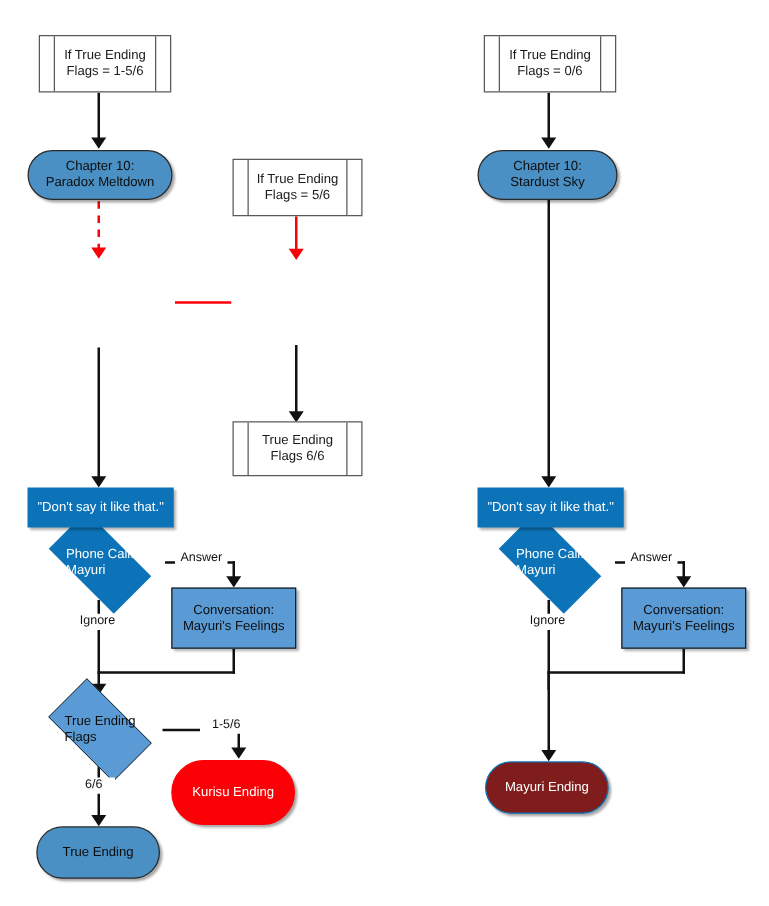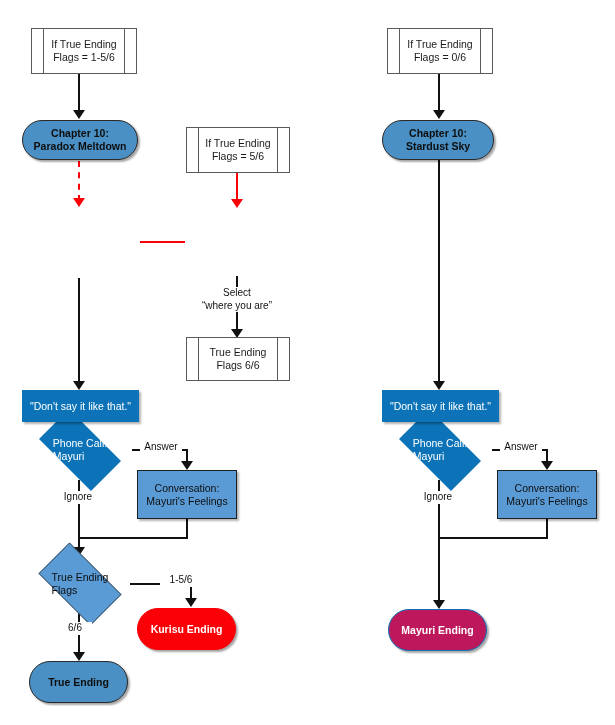--- a/index.html
+++ b/index.html
@@ -43,30 +43,30 @@
     width: 1.4px;
     background: #5a5a5a;
   }
   .proc::before { left: 11px; }
   .proc::after  { right: 11px; }
 
   
   .pill {
     border-radius: 999px;
     font-size: 10.5px;
-    font-weight: bold;
+    font-weight: normal;
     box-shadow: 2px 2px 2px rgba(0,0,0,0.35);
   }
   .pill-blue-mid {
     background: #4a90c4;
     border: 1.4px solid #2a2a2a;
     color: #0d0d0d;
   }
   .pill-blue-dark {
-    background: #be185d;
+    background: #7f1d1d;
     border: 1.4px solid #0c73b8;
     color: #ffffff;
   }
   .pill-red {
     background: #fb0007;
     border: 1.4px solid #fb0007;
     color: #ffffff;
   }
 
   
@@ -213,21 +213,21 @@
     <div class="dshape"></div>
     <div class="dlabel">True Ending
 Flags</div>
   </div>
 
   <div class="ln h" style="left:130px; top:583px; width:62px;"></div>
   <div class="ln v" style="left:190px; top:583px; height:20px;"></div>
   <div class="arrow" style="left:185px; top:598px;"></div>
   <div class="elabel" style="left:160px; top:574px; width:42px;">1-5/6</div>
 
-  <div class="node pill pill-red" style="left:137px; top:608px; width:99px; height:42px;">
+  <div class="node pill pill-red" style="left:137px; top:608px; width:99px; height:52px;">
     <span>Kurisu Ending</span>
   </div>
 
   <div class="ln v" style="left:78px; top:613px; height:44px;"></div>
   <div class="arrow" style="left:73px; top:652px;"></div>
   <div class="elabel" style="left:58px; top:622px; width:34px;">6/6</div>
 
   <div class="node pill pill-blue-mid" style="left:29px; top:661px; width:99px; height:42px;">
     <span>True Ending</span>
   </div>
@@ -235,22 +235,20 @@
   <div class="node proc" style="left:186px; top:127px; width:104px; height:46px;">
     <span>If True Ending
 Flags = 5/6</span>
   </div>
   <div class="ln v red" style="left:236px; top:173px; height:30px;"></div>
   <div class="arrow red" style="left:231px; top:199px;"></div>
 
 
   <div class="ln v" style="left:236px; top:276px; height:58px;"></div>
   <div class="arrow" style="left:231px; top:329px;"></div>
-  <div class="elabel" style="left:187px; top:287px; width:100px;">Select
-“where you are”</div>
 
   <div class="node proc" style="left:186px; top:337px; width:104px; height:44px;">
     <span>True Ending
 Flags 6/6</span>
   </div>
 
   <div class="node proc" style="left:387px; top:28px; width:106px; height:46px;">
     <span>If True Ending
 Flags = 0/6</span>
   </div>

